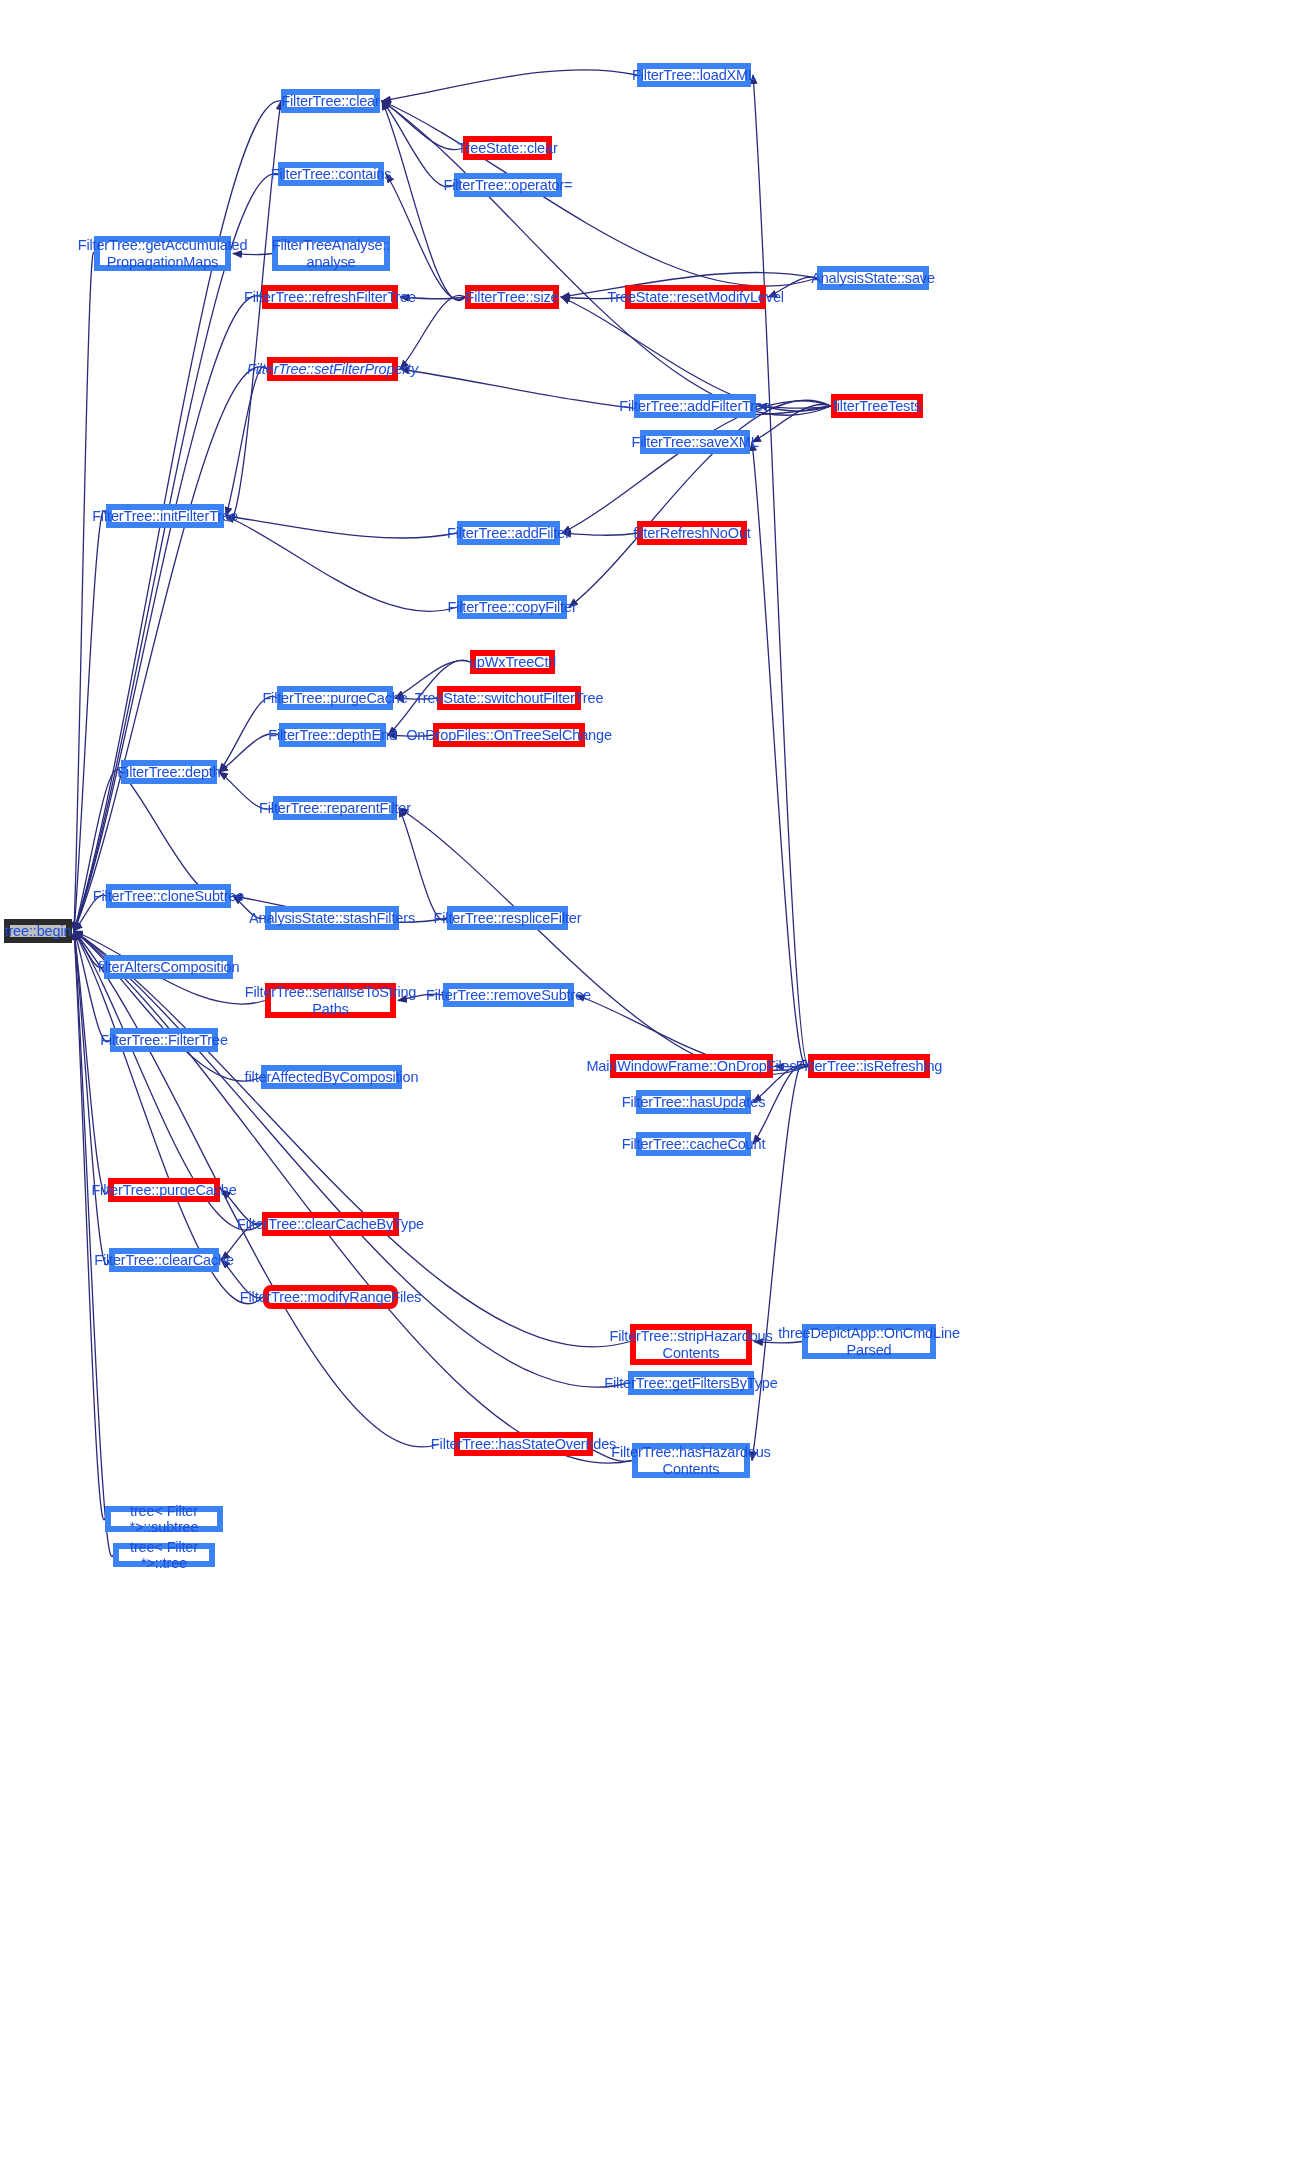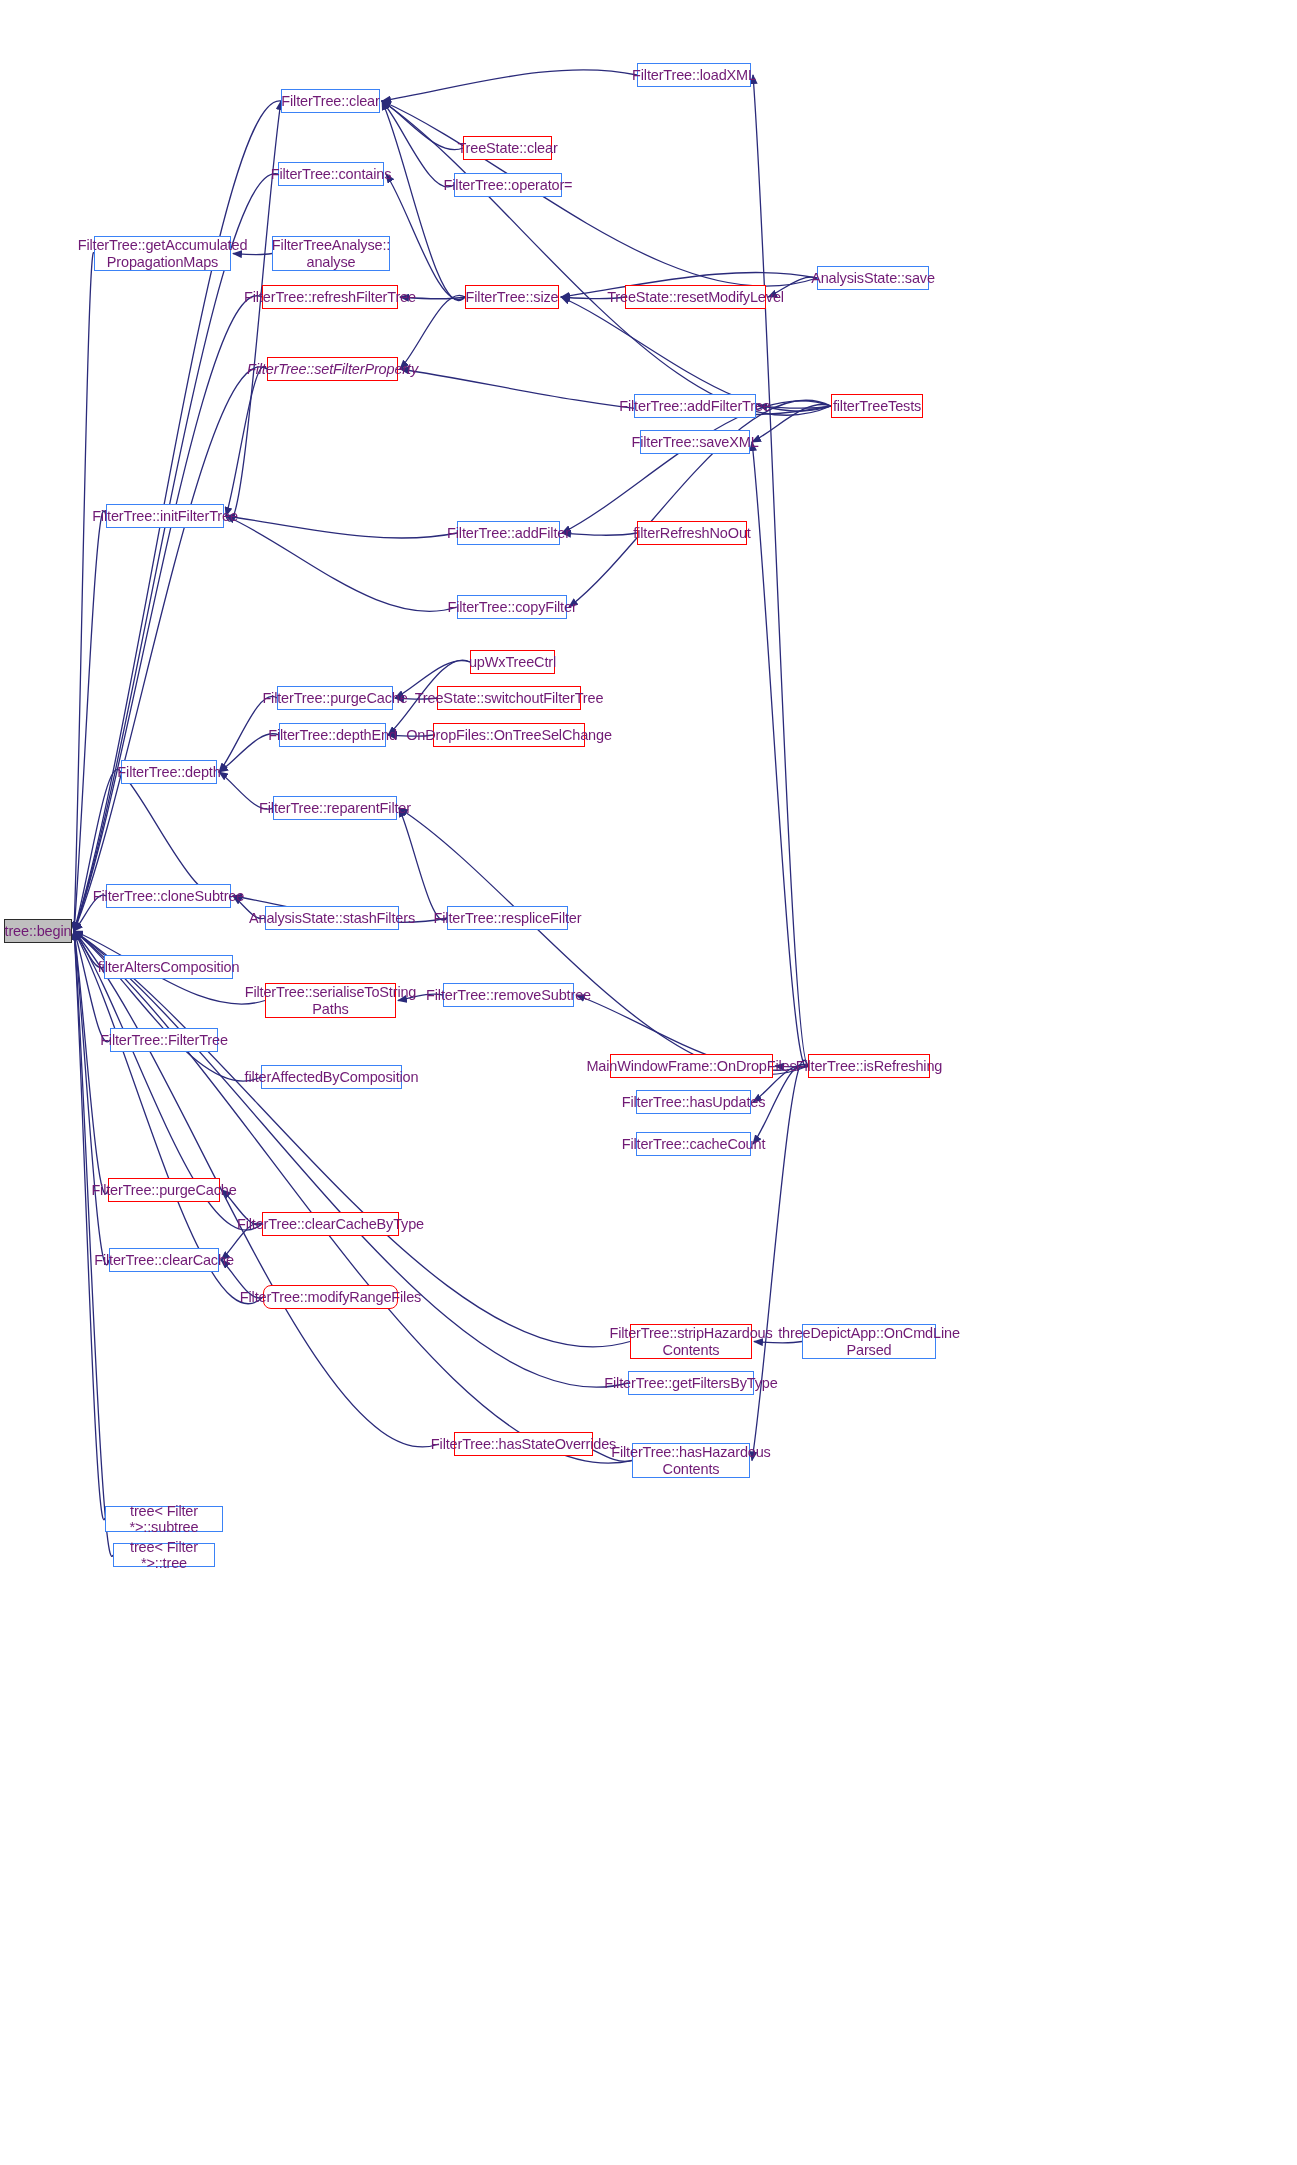--- a/index.html
+++ b/index.html
@@ -24,22 +24,22 @@
     pointer-events: none;
   }
   .node {
     position: absolute;
     box-sizing: border-box;
     display: flex;
     align-items: center;
     justify-content: center;
     text-align: center;
     background: #ffffff;
-    border: 1px solid #3b82f6;
-    color: #701a75;
+    border: 6px solid #3b82f6;
+    color: #1d4ed8;
     font-size: 14.5px;
     line-height: 1.12;
     letter-spacing: -0.15px;
     white-space: pre-line;
     padding: 1px 3px;
     z-index: 5;
   }
   .node.red {
     border-color: #ff0000;
   }
@@ -171,21 +171,21 @@
     <div class="node" style="left: 110px; top: 1028px; width: 108px; height: 24px;">FilterTree::FilterTree</div>
     <div class="node" style="left: 261px; top: 1065px; width: 141px; height: 24px;">filterAffectedByComposition</div>
     <div class="node red" style="left: 610px; top: 1054px; width: 163px; height: 24px;">MainWindowFrame::OnDropFiles</div>
     <div class="node red" style="left: 808px; top: 1054px; width: 122px; height: 24px;">FilterTree::isRefreshing</div>
     <div class="node" style="left: 636px; top: 1090px; width: 115px; height: 24px;">FilterTree::hasUpdates</div>
     <div class="node" style="left: 636px; top: 1132px; width: 115px; height: 24px;">FilterTree::cacheCount</div>
     <div class="node red" style="left: 108px; top: 1178px; width: 112px; height: 24px;">FilterTree::purgeCache</div>
     <div class="node red" style="left: 262px; top: 1212px; width: 137px; height: 24px;">FilterTree::clearCacheByType</div>
     <div class="node" style="left: 109px; top: 1248px; width: 110px; height: 24px;">FilterTree::clearCache</div>
     <div class="node red" style="left: 263px; top: 1285px; width: 135px; height: 24px; border-radius: 8px;">FilterTree::modifyRangeFiles</div>
-    <div class="node red" style="left: 630px; top: 1324px; width: 122px; height: 35px;">FilterTree::stripHazardous
+    <div class="node red" style="left: 630px; top: 1324px; width: 122px; height: 41px;">FilterTree::stripHazardous
 Contents</div>
     <div class="node" style="left: 802px; top: 1324px; width: 134px; height: 35px;">threeDepictApp::OnCmdLine
 Parsed</div>
     <div class="node" style="left: 628px; top: 1371px; width: 126px; height: 24px;">FilterTree::getFiltersByType</div>
     <div class="node red" style="left: 439px; top: 1432px; width: 139px; height: 24px; margin-left: 15px;">FilterTree::hasStateOverrides</div>
     <div class="node" style="left: 632px; top: 1443px; width: 118px; height: 35px;">FilterTree::hasHazardous
 Contents</div>
     <div class="node" style="left: 105px; top: 1506px; width: 118px; height: 26px;">tree&lt; Filter *&gt;::subtree</div>
     <div class="node" style="left: 113px; top: 1543px; width: 102px; height: 24px;">tree&lt; Filter *&gt;::tree</div>
   </div>

